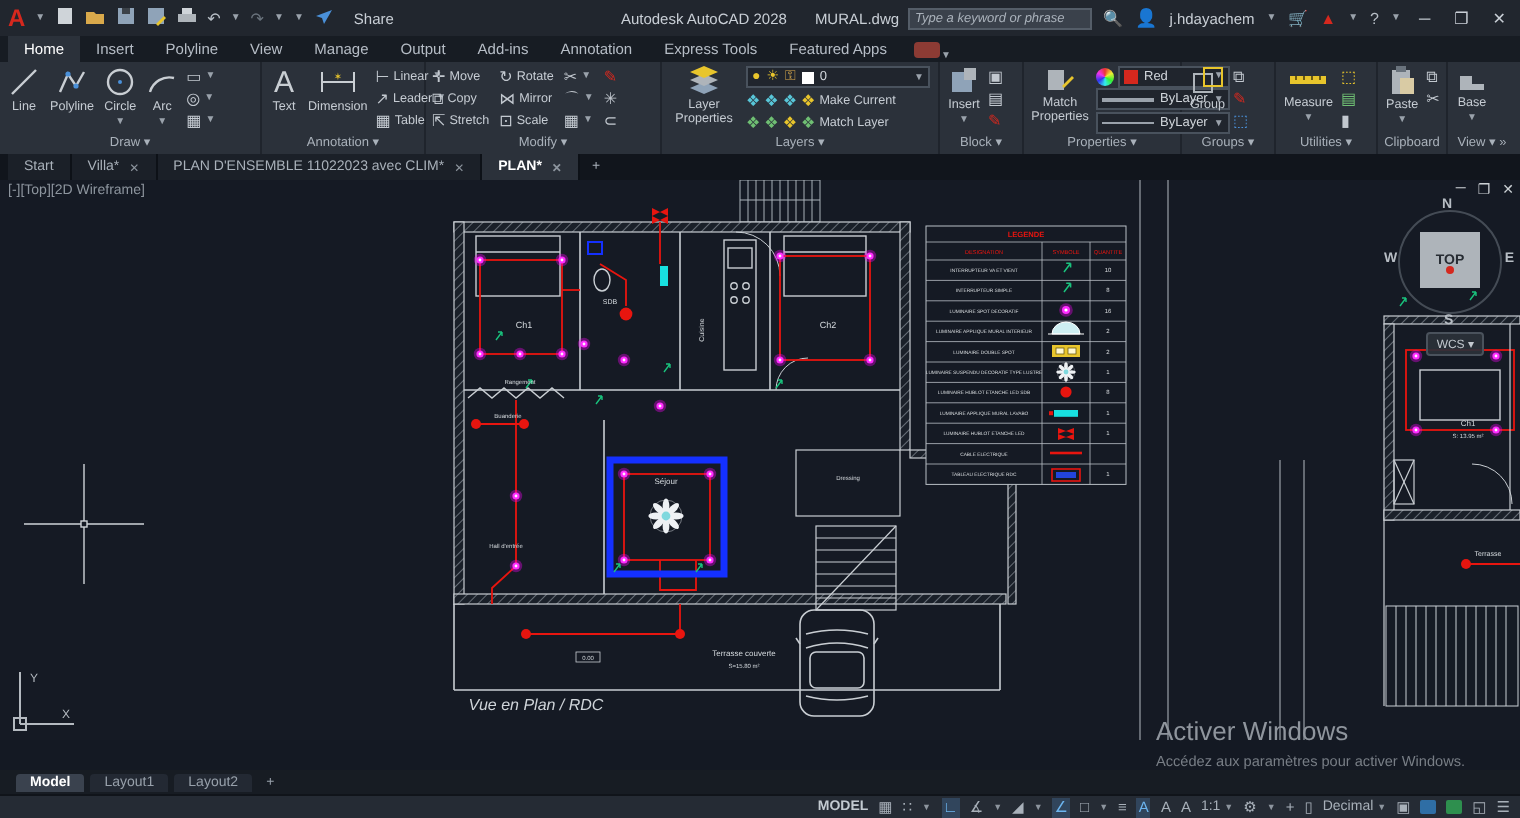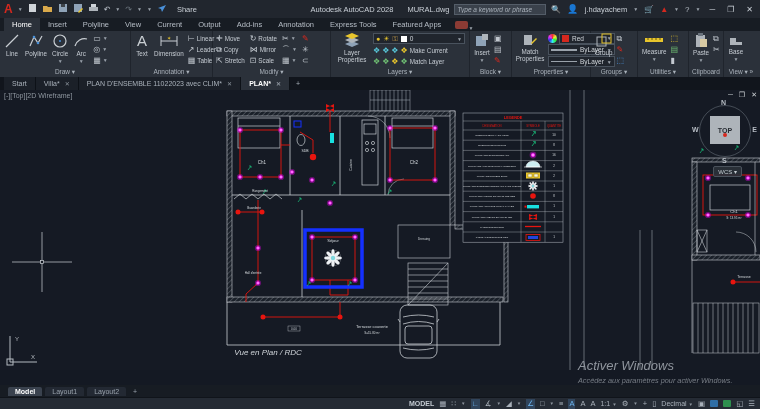--- a/index.html
+++ b/index.html
@@ -58,21 +58,21 @@
   .vplabel{position:absolute;left:4px;top:2px;font-size:7px;color:#8d959e;}
   .winmini{position:absolute;right:3px;top:1px;font-size:7px;color:#ccd1d5;display:flex;gap:6px;}
   .viewcube{position:absolute;right:5px;top:11px;width:60px;height:60px;}
   .vc-ring{position:absolute;left:4px;top:4px;width:52px;height:52px;border:1px solid #6c747d;border-radius:50%;opacity:.55;}
   .vc-face{position:absolute;left:15px;top:15px;width:30px;height:28px;background:#aeb4ba;color:#272c33;font-size:7px;font-weight:bold;display:flex;align-items:center;justify-content:center;}
   .vc-pin{position:absolute;left:28px;top:32px;width:4px;height:4px;border-radius:50%;background:#d5281e;}
   .vc-n{position:absolute;left:26px;top:-2px;} .vc-s{position:absolute;left:27px;bottom:-3px;}
   .vc-w{position:absolute;left:-3px;top:25px;} .vc-e{position:absolute;right:-2px;top:25px;}
   .vc-l{font-size:7px;color:#b7bdc4;font-weight:bold;}
   .wcs{position:absolute;right:18px;top:76px;background:rgba(43,49,58,.92);border:1px solid #4a525c;border-radius:2px;font-size:6px;color:#c3c9cf;padding:1px 4px;}
-  .watermark{position:absolute;left:578px;top:268px;width:180px;color:#8f959d;font-style:italic;}
+  .watermark{position:absolute;left:578px;top:268px;width:180px;color:#8f959d;}
   .wm1{font-size:13px;}
   .wm2{font-size:7.3px;color:#787e86;margin-top:3px;}
 
   
   .cmdbar{position:absolute;left:176px;top:369px;width:413px;height:15px;background:#c7cacd;border-radius:3px;display:flex;align-items:center;padding:0 4px;gap:4px;box-shadow:0 0 4px rgba(0,0,0,.5);}
   .cmd-ic{width:11px;height:11px;background:#3c4249;color:#cfd4d9;font-size:7px;display:flex;align-items:center;justify-content:center;}
   .cmd-car{font-size:5px;color:#3c4249;}
   .cmdinput{flex:1;border:none;background:transparent;font-size:8px;font-style:italic;color:#3a3f45;outline:none;}
   .cmdinput::placeholder{color:#4a5055;font-style:italic;}
 
@@ -145,21 +145,21 @@
       <span class="winbtn">❐</span>
       <span class="winbtn">✕</span>
     </div>
   </div>
 
   <div class="tabrow">
     <span class="rtab active">Home</span>
     <span class="rtab">Insert</span>
     <span class="rtab">Polyline</span>
     <span class="rtab">View</span>
-    <span class="rtab">Current</span>
+    <span class="rtab">Manage</span>
     <span class="rtab">Output</span>
     <span class="rtab">Add-ins</span>
     <span class="rtab">Annotation</span>
     <span class="rtab">Express Tools</span>
     <span class="rtab">Featured Apps</span>
     <span class="rib-extra"></span>
       <span class="caret">▼</span>
   </div>
 
   <div class="ribbon">

